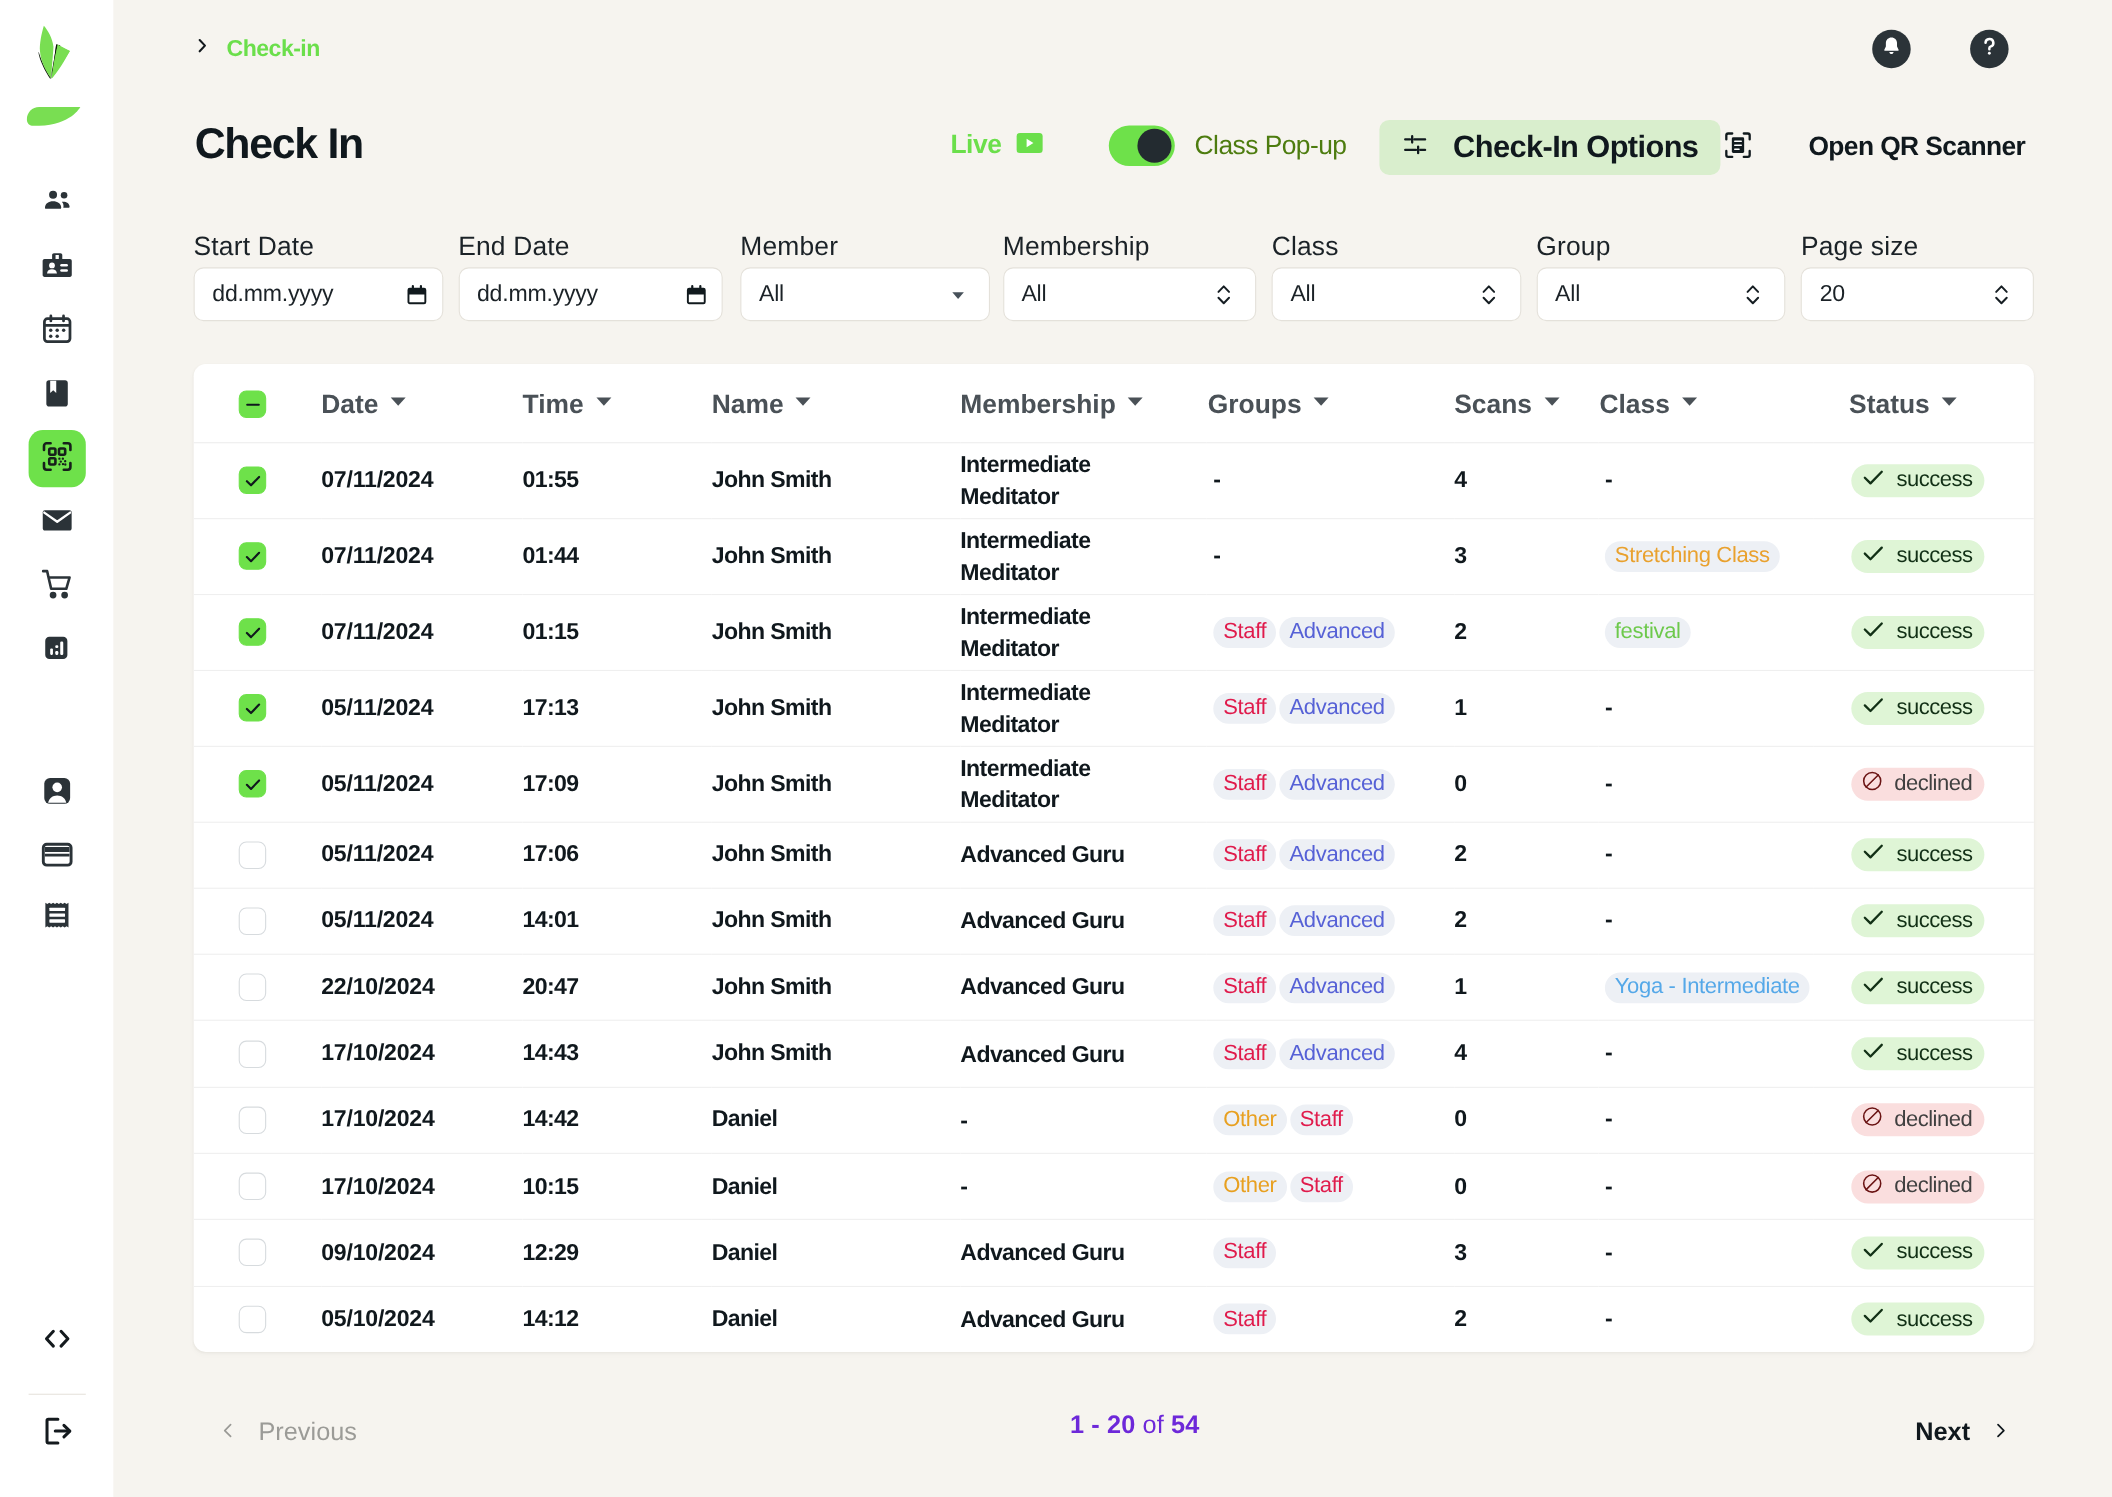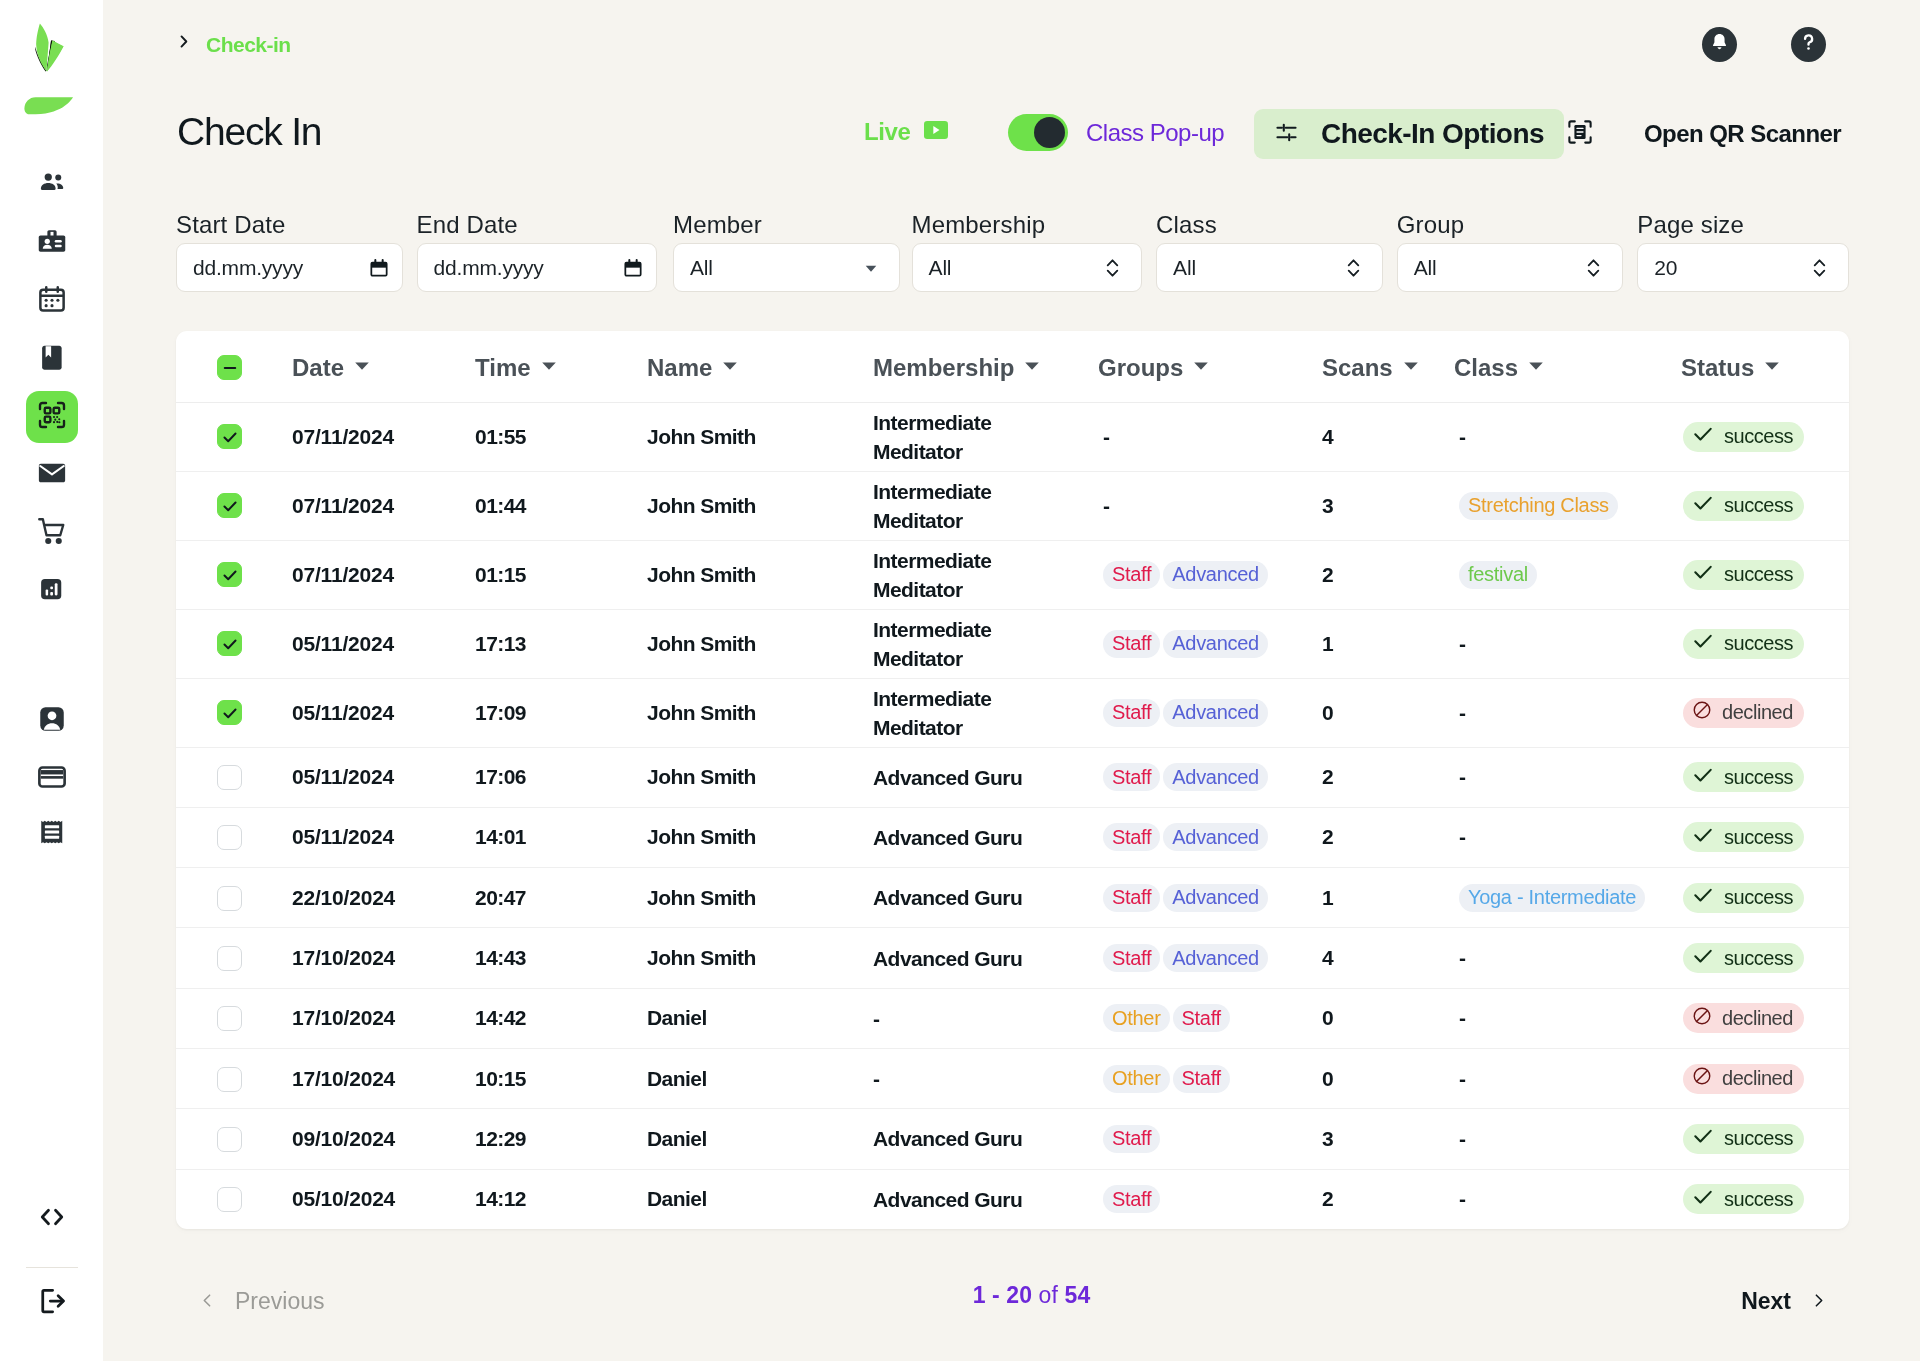--- a/index.html
+++ b/index.html
@@ -37,26 +37,26 @@
   #breadcrumb { position: absolute; left: 72px; top: 33px; display: flex; align-items: flex-start; gap: 14px; cursor:pointer; }
   #breadcrumb .crumb { color: #6BDF4B; font-size: 21px; font-weight: 700; letter-spacing: -0.5px; }
   .circle-btn {
     position: absolute; top: 27px; width: 35px; height: 35px; border-radius: 50%;
     background: #2B3338; display: flex; align-items: center; justify-content: center; cursor: pointer;
   }
   #btn-bell { left: 1599px; }
   #btn-help { left: 1688px; }
 
   
-  #pagetitle { position: absolute; left: 74px; top: 110px; font-size: 39px; font-weight: 400; letter-spacing: -1.2px; color: #10181D; }
+  #pagetitle { position: absolute; left: 74px; top: 110px; font-size: 39px; font-weight: 700; letter-spacing: -1.2px; color: #10181D; }
   #live { position: absolute; left: 761px; top: 118px; display: flex; align-items: center; gap: 14px; cursor: pointer; }
   #live .txt { color: #6BDF4B; font-size: 24px; font-weight: 700; letter-spacing:-0.4px; }
   #toggle { position: absolute; left: 905px; top: 114px; width: 60px; height: 37px; border-radius: 19px; background: #6EE14A; cursor: pointer; }
   #toggle .knob { position: absolute; right: 3px; top: 3px; width: 31px; height: 31px; border-radius: 50%; background: #232B30; }
-  #togglelabel { position: absolute; left: 983px; top: 119px; font-size: 24px; color: #6d28d9; letter-spacing:-0.5px; white-space:nowrap; }
+  #togglelabel { position: absolute; left: 983px; top: 119px; font-size: 24px; color: #4d7c0f; letter-spacing:-0.5px; white-space:nowrap; }
   #optbtn { position: absolute; left: 1151px; top: 109px; height: 50px; border-radius: 9px; background: #D9EECD;
             display: flex; align-items: center; gap: 22px; padding: 0 20px; cursor: pointer; white-space:nowrap; }
   #optbtn .lbl { font-size: 28px; font-weight: 700; color: #10181D; letter-spacing:-0.55px; }
   #qrbtn { position: absolute; left: 1463px; top: 110px; height: 48px; display: flex; align-items: center; gap: 22px; cursor: pointer; white-space:nowrap; }
   #qrbtn .lbl { font-size: 24px; font-weight: 700; color: #10181D; letter-spacing:-0.55px;margin-left:28px; }
 
   
   #filters { position: absolute; left: 73px; top: 211px; width: 1673px; display: flex; }
   .filter { display: flex; flex-direction: column; }
   .filter .lab { font-size: 24px; color: #1B2227; margin-bottom: 4px; letter-spacing: 0.15px; }

